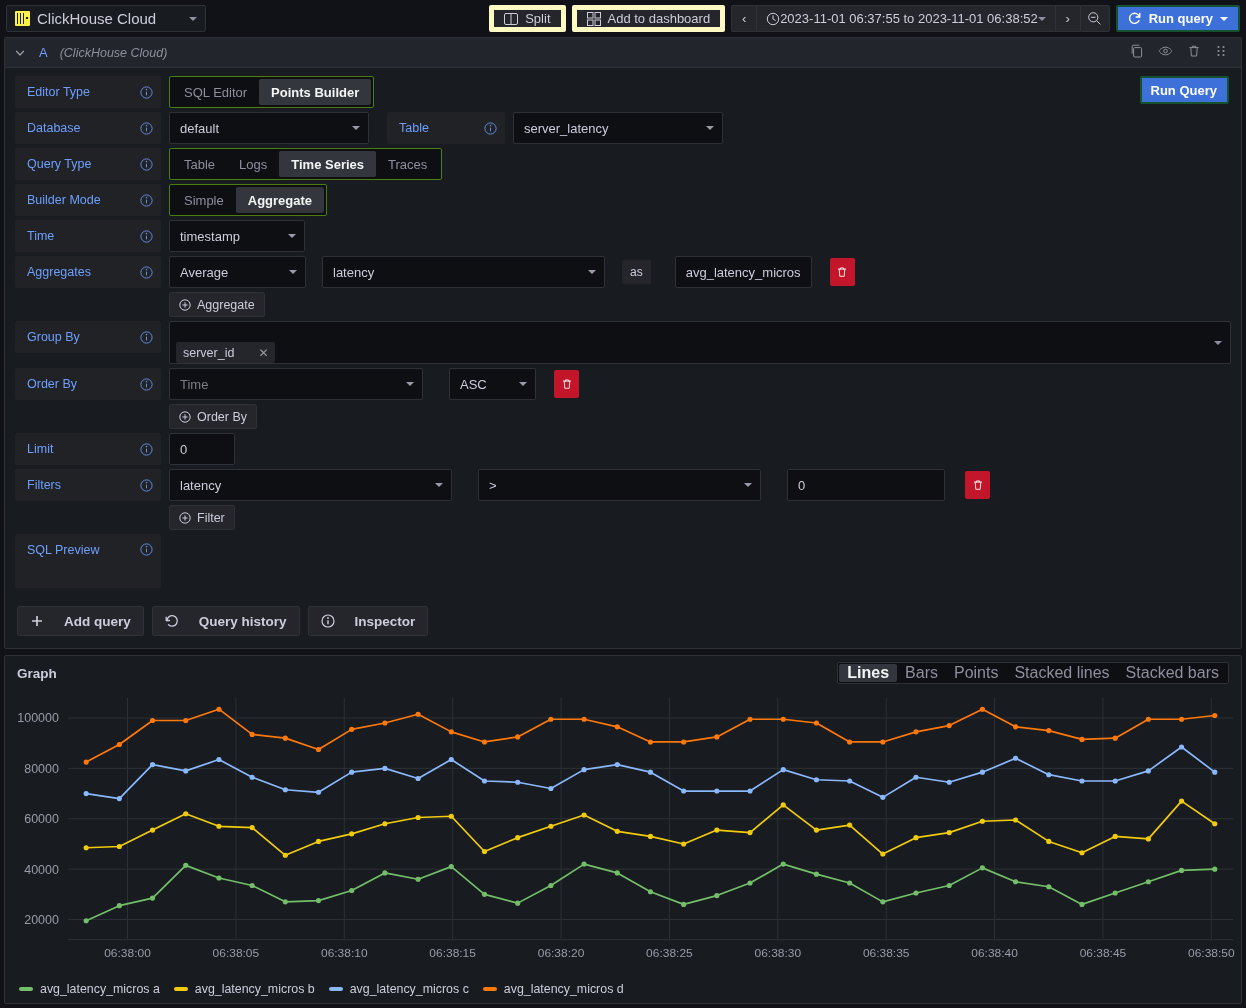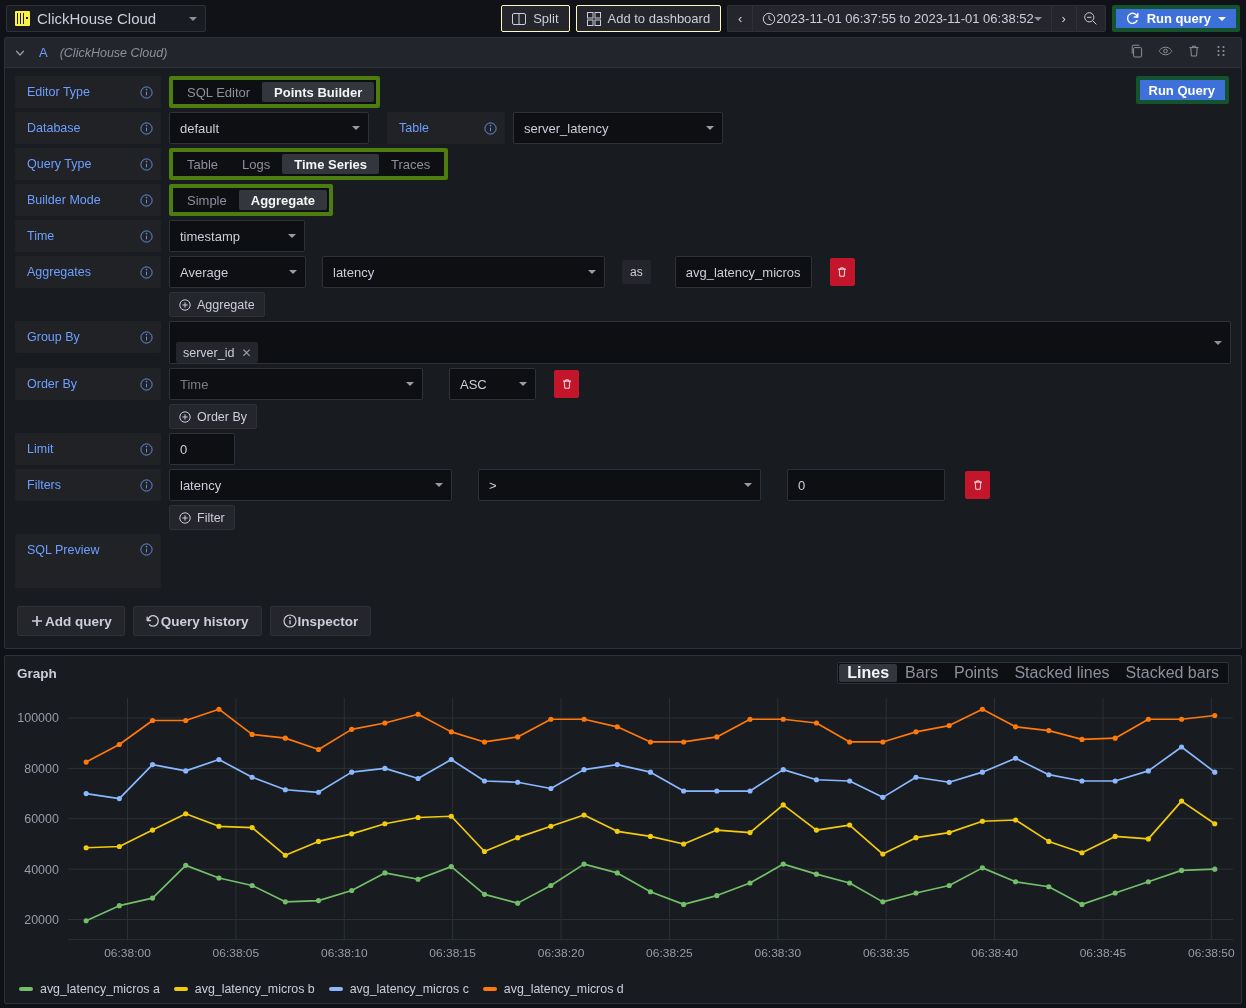--- a/index.html
+++ b/index.html
@@ -39,42 +39,42 @@
     content: ""; position: absolute; right: 2px; top: 6px; width: 1.6px; height: 2.4px; background: #1b1b1b;
   }
   .ds-name { flex: 1; overflow: hidden; white-space: nowrap; }
   .caret {
     width: 0; height: 0; border-left: 4px solid transparent; border-right: 4px solid transparent;
     border-top: 4.5px solid #8e8e9e; flex: 0 0 auto;
   }
   .spacer { flex: 1; }
 
   .tb-btn {
-    height: 27px; background: #24262b; border: 1px solid #fef9c3; border-radius: 2px;
+    height: 27px; background: #24262b; border: 5px solid #fef9c3; border-radius: 2px;
     display: flex; align-items: center; gap: 7px; padding: 0 10px;
     font-size: 13px; color: #ccccdc; cursor: pointer; white-space: nowrap;
   }
 
   .ico { display: inline-flex; align-items: center; justify-content: center; flex: 0 0 auto; }
   .ico svg { display: block; }
 
   .time-group { display: flex; align-items: center; height: 27px; }
   .tg-seg {
     height: 27px; background: #24262b; border: 1px solid #2e3137;
     display: flex; align-items: center; justify-content: center;
     color: #ccccdc; cursor: pointer; font-size: 13px;
   }
   .tg-arrow { width: 25px; border-radius: 0; }
   .tg-arrow.left { border-radius: 2px 0 0 2px; border-right: none; }
   .tg-range { padding: 0 9px; border-right: none; }
   .tg-zoom { width: 30px; border-radius: 0 2px 2px 0; }
   .tg-sep { border-right: none; }
 
   .run-query {
-    height: 27px; background: #3d71d9; border: 4px solid #14532d; border-radius: 2px;
+    height: 27px; background: #3d71d9; border: 2px solid #14532d; border-radius: 2px;
     display: flex; align-items: center; gap: 7px; padding: 0 10px 0 9px;
     font-size: 13px; font-weight: bold; color: #fff; cursor: pointer; justify-content: center;
   }
 
   
   .editor-wrap {
     margin: 0 4px; background: #181b1f; border: 1px solid #2e3137; border-radius: 2px;
     display: flex; flex-direction: column; overflow: hidden;
   }
   .query-row-head {
@@ -97,21 +97,21 @@
     width: 146px; flex: 0 0 146px; height: 32px;
     background: #202226; border-radius: 2px;
     display: flex; align-items: center; padding: 0 8px 0 12px;
     font-size: 12.5px; color: #6e9fff; font-weight: 500;
   }
   .elabel .ihint { margin-left: auto; opacity: .85; color: #6e9fff; display: inline-flex; }
   .efield { margin-left: 8px; display: flex; align-items: center; gap: 8px; }
 
   .radio-group {
     height: 32px; display: inline-flex; align-items: stretch;
-    background: #0e0f12; border: 4px solid #4d7c0f; border-radius: 2px; padding: 2px;
+    background: #0e0f12; border: 1px solid #4d7c0f; border-radius: 2px; padding: 2px;
   }
   .radio-opt {
     display: flex; align-items: center; padding: 0 12px; font-size: 13px; color: #8e8e9e;
     border-radius: 2px; cursor: pointer; white-space: nowrap;
   }
   .radio-opt.on { background: #33373d; color: #f4f5f5; font-weight: bold; }
 
   .select {
     height: 32px; background: #0e0f12; border: 1px solid #2e3137; border-radius: 2px;
     display: flex; align-items: center; padding: 0 8px 0 10px; gap: 6px;
@@ -144,37 +144,37 @@
   }
   .sub-row { display: flex; margin-bottom: 4px; }
   .sub-row .pad { width: 154px; flex: 0 0 154px; }
 
   .chipbox {
     min-height: 32px; flex: 1; background: #0e0f12; border: 1px solid #2e3137; border-radius: 2px;
     display: flex; align-items: center; padding: 0 8px 0 6px; gap: 6px;
   }
   .chip {
     height: 21px; background: #24262b; border-radius: 2px; display: flex; align-items: center;
-    gap: 7px; padding: 0 7px; font-size: 12.5px; color: #ccccdc; margin-top: 20px;
+    gap: 24px; padding: 0 7px; font-size: 12.5px; color: #ccccdc; margin-top: 20px;
   }
   .chip .x { color: #9a9aa8; cursor: pointer; font-size: 12px; line-height: 1; }
 
   .sql-preview {
     flex: 1; min-height: 54px; background: #0e0f12; border: 1px solid #2e3137; border-radius: 2px;
     padding: 8px 10px; font-family: "Liberation Mono", monospace; font-size: 12.4px;
     line-height: 1.55; color: #ccccdc; word-break: break-all; white-space: pre-wrap;
   }
   .elabel.tall { align-items: flex-start; padding-top: 9px; height: 54px; }
 
   .qfooter {
     display: flex; gap: 8px; padding: 10px 12px 12px 12px;
   }
   .foot-btn {
     height: 30px; background: #24262b; border: 1px solid #2e3137; border-radius: 2px;
-    display: flex; align-items: center; gap: 1px; padding: 0 12px;
+    display: flex; align-items: center; gap: 20px; padding: 0 12px;
     font-size: 13.5px; font-weight: bold; color: #ccccdc; cursor: pointer;
   }
 
   
   .graph-panel {
     margin: 6px 4px 4px 4px; flex: 1;
     background: #181b1f; border: 1px solid #2e3137; border-radius: 2px;
     display: flex; flex-direction: column; overflow: hidden;
   }
   .gp-head { height: 34px; display: flex; align-items: center; padding: 0 12px; }

